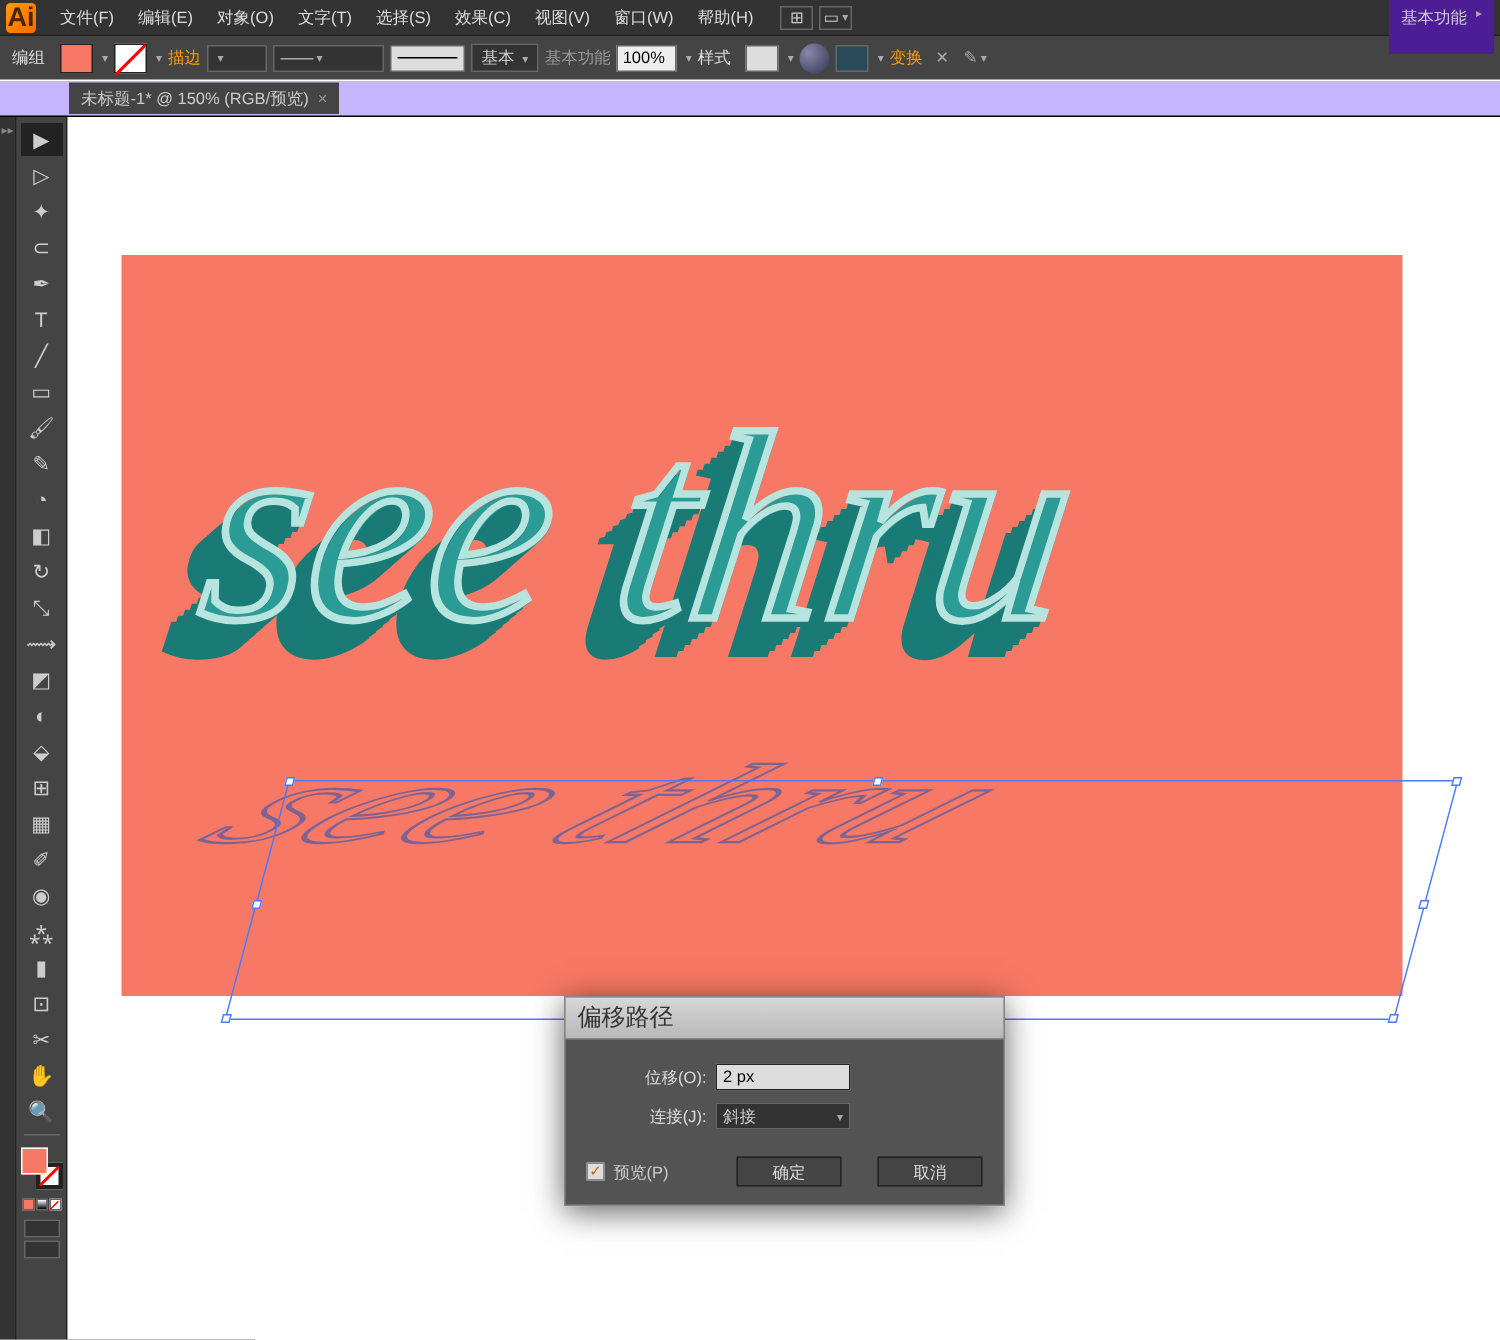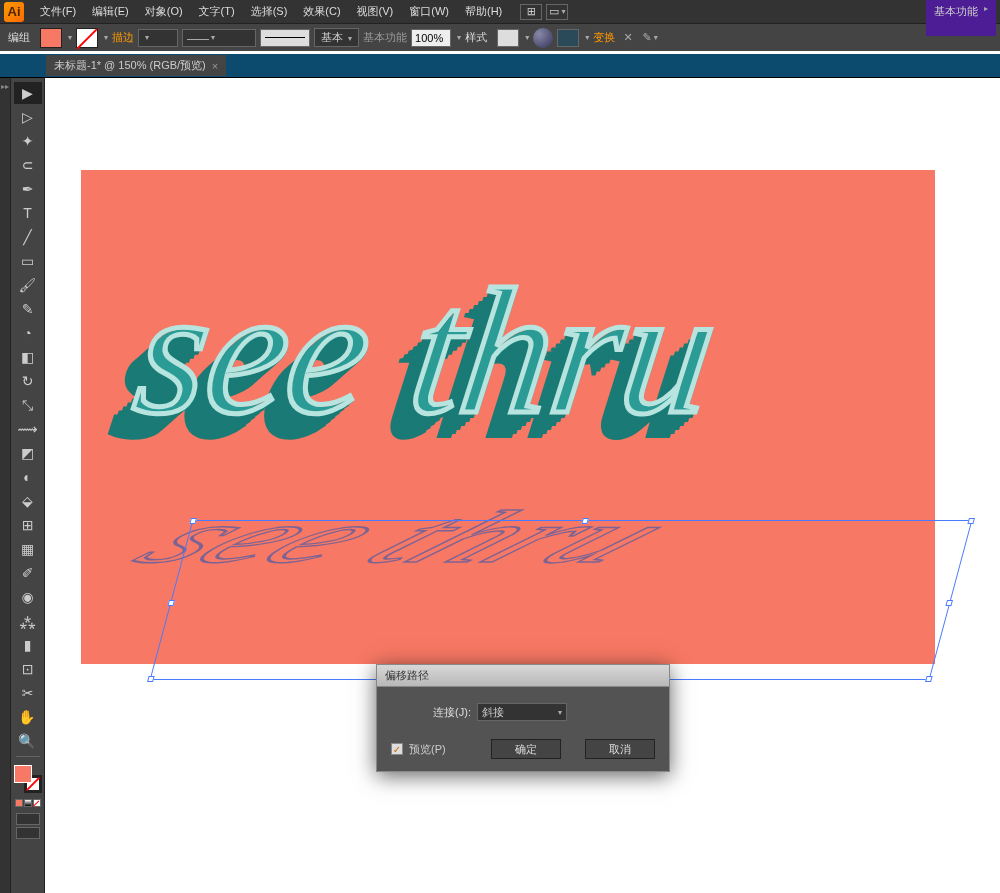--- a/index.html
+++ b/index.html
@@ -1,42 +1,42 @@
 <!DOCTYPE html>
 <html><head>
   <meta charset="utf-8">
   <style>
     * { margin: 0; padding: 0; box-sizing: border-box; font-family: "Microsoft YaHei", sans-serif; }
     body { width: 1000px; height: 893px; background: #4a4a4a; overflow: hidden; font-size: 11px; color: #ccc; }
     
     .menubar { height: 24px; background: #333; display: flex; align-items: center; padding: 0 4px; border-bottom: 1px solid #222; }
-    .ai-logo { width: 20px; height: 20px; background: linear-gradient(135deg, #ff9a00, #ff6a00); border-radius: 3px; display: flex; align-items: center; justify-content: center; color: #4a2600; font-weight: bold; font-size: 13px; margin-right: 8px; }
+    .ai-logo { width: 20px; height: 20px; background: linear-gradient(135deg, #ff9a00, #ff6a00); border-radius: 3px; display: flex; align-items: center; justify-content: center; color: #4a2600; font-weight: bold; font-size: 18px; margin-right: 8px; }
     .menu-item { padding: 3px 8px; cursor: pointer; color: #ddd; }
     .menu-extra { display: flex; margin-left: 10px; gap: 4px; }
     .menu-icon-box { width: 22px; height: 16px; border: 1px solid #666; display: inline-flex; align-items: center; justify-content: center; }
     .workspace-label { margin-left: auto; padding: 17px 8px; background: #4c1d95; display: flex; align-items: flex-start; gap: 4px; }
     
-    .controlbar { height: 30px; background: #444; display: flex; align-items: center; padding: 0 8px; border-bottom: 3px solid #ffffff; gap: 4px; }
+    .controlbar { height: 30px; background: #444; display: flex; align-items: center; padding: 0 8px; border-bottom: 1px solid #ffffff; gap: 4px; }
     .ctrl-label { color: #ddd; margin-right: 6px; }
     .fill-swatch { width: 22px; height: 20px; background: #f77864; border: 1px solid #222; }
     .stroke-swatch { width: 22px; height: 20px; border: 1px solid #222; position: relative; background: #fff; }
     .stroke-swatch::after { content: ''; position: absolute; width: 140%; height: 2px; background: red; top: 50%; left: -20%; transform: rotate(-45deg); }
     .stroke-label { color: #ff9a00; }
     .ctrl-sel { width: 40px; height: 18px; background: #333; border: 1px solid #666; display: inline-flex; align-items: center; padding: 0 4px; }
     .ctrl-sel-wide { width: 74px; }
     .stroke-line { width: 50px; height: 18px; background: #ddd; border: 1px solid #666; display: flex; align-items: center; justify-content: center; }
     .stroke-line::before { content: ''; width: 40px; height: 1px; background: #000; }
     .basic-btn { background: #333; padding: 1px 6px; border: 1px solid #666; color: #ccc; }
     .op-label { color: #999; }
     .op-val { width: 40px; height: 18px; background: #eee; border: 1px solid #666; color: #000; display: flex; align-items: center; padding: 0 3px; }
     .round-icon { width: 20px; height: 20px; border-radius: 50%; background: radial-gradient(circle at 30% 30%, #88a, #335); }
     .align-icon { width: 22px; height: 18px; background: #2a4a5a; border: 1px solid #666; }
     .transform-label { color: #ff9a00; }
     
-    .tabbar { height: 24px; background: #0c4a6e; display: flex; align-items: center; padding-left: 46px; border-bottom: 1px solid #000; }
+    .tabbar { height: 24px; background: #c4b5fd; display: flex; align-items: center; padding-left: 46px; border-bottom: 1px solid #000; }
     .tab { background: #444; padding: 3px 8px; display: flex; align-items: center; gap: 6px; color: #ccc; }
     .tab-close { color: #999; cursor: pointer; }
     
     .main { display: flex; height: calc(100% - 78px); }
     .dockleft { width: 11px; background: #333; border-right: 1px solid #222; display: flex; flex-direction: column; align-items: center; padding-top: 4px; }
     .dock-arrow { color: #888; font-size: 8px; }
     
     .toolbox { width: 34px; background: #444; border-right: 1px solid #222; display: flex; flex-direction: column; align-items: center; padding: 4px 1px; gap: 2px; }
     .tool { width: 28px; height: 22px; display: flex; align-items: center; justify-content: center; color: #ccc; cursor: pointer; font-size: 14px; }
     .tool.active { background: #222; }
@@ -61,21 +61,21 @@
     .threed-text.front { left: 58px; top: 78px; color: transparent; -webkit-text-stroke: 5px #b8e4e0; transform: skewX(-8deg); }
     .shadow-text { position: absolute; left: 90px; top: 280px; font-family: Georgia, serif; font-style: italic; font-size: 150px; color: transparent; -webkit-text-stroke: 3px #4a5ba8; transform: scaleY(0.5) skewX(-40deg); opacity: 0.7; }
     .selection-box { position: absolute; border: 1px solid #4a7aff; left: 90px; top: 350px; width: 780px; height: 160px; transform: skewX(-15deg); }
     .sel-handle { position: absolute; width: 6px; height: 6px; background: #fff; border: 1px solid #4a7aff; }
     .sel-handle.tl { top: -3px; left: -3px; } .sel-handle.tr { top: -3px; right: -3px; }
     .sel-handle.bl { bottom: -3px; left: -3px; } .sel-handle.br { bottom: -3px; right: -3px; }
     .sel-handle.tm { top: -3px; left: 50%; } .sel-handle.bm { bottom: -3px; left: 50%; }
     .sel-handle.ml { top: 50%; left: -3px; } .sel-handle.mr { top: 50%; right: -3px; }
     
     .dialog { position: absolute; left: 376px; top: 664px; width: 294px; background: #535353; border: 1px solid #888; box-shadow: 0 4px 20px rgba(0,0,0,0.6); }
-    .dialog-title { background: linear-gradient(#d8d8d8, #b8b8b8); color: #333; padding: 3px 8px; font-size: 11px; border-bottom: 1px solid #888; }
+    .dialog-title { background: linear-gradient(#d8d8d8, #b8b8b8); color: #333; padding: 3px 8px; font-size: 16px; border-bottom: 1px solid #888; }
     .dialog-body { padding: 16px 14px 12px; }
     .dlg-row { display: flex; align-items: center; margin-bottom: 8px; }
     .dlg-lbl { width: 80px; text-align: right; color: #ddd; margin-right: 6px; }
     .dlg-input { width: 90px; height: 18px; background: #ddd; border: 1px solid #222; color: #000; padding: 0 4px; font-size: 11px; }
     .dlg-select { width: 90px; height: 18px; background: #333; border: 1px solid #666; color: #ccc; padding: 0 4px; display: flex; align-items: center; justify-content: space-between; }
     .dlg-footer { display: flex; align-items: center; margin-top: 18px; gap: 6px; }
     .dlg-check { width: 12px; height: 12px; border: 1px solid #888; background: #ddd; display: flex; align-items: center; justify-content: center; color: #c60; font-size: 10px; }
     .dlg-btn { width: 70px; height: 20px; background: #444; border: 1px solid #222; color: #ddd; display: flex; align-items: center; justify-content: center; cursor: pointer; }
     .dlg-btn-group { display: flex; gap: 24px; margin-left: auto; }
     
@@ -204,20 +204,24 @@
         <div class="sel-handle br"></div>
       </div>
     </div>
   </div>
 </div>
 
 <div class="dialog">
   <div class="dialog-title">偏移路径</div>
   <div class="dialog-body">
     <div class="dlg-row">
+      <div class="dlg-lbl">位移(O):</div>
+      <input class="dlg-input" value="2 px" style="">
+    </div>
+    <div class="dlg-row">
       <div class="dlg-lbl">连接(J):</div>
       <div class="dlg-select">
           <span>斜接</span>
           <span class="chev">▾</span>
         </div>
     </div>
     <div class="dlg-footer">
       <div class="dlg-check">✓</div>
       <span>预览(P)</span>
       <div class="dlg-btn-group">

